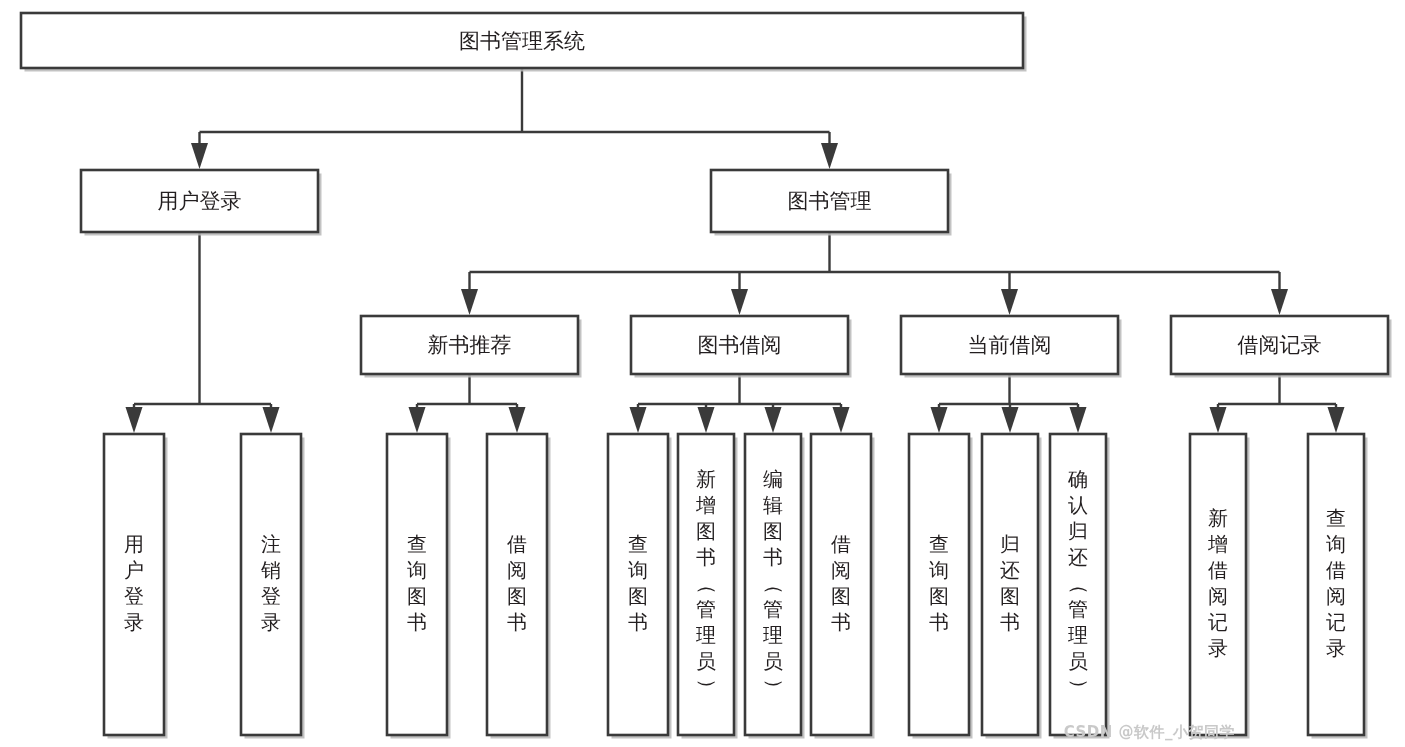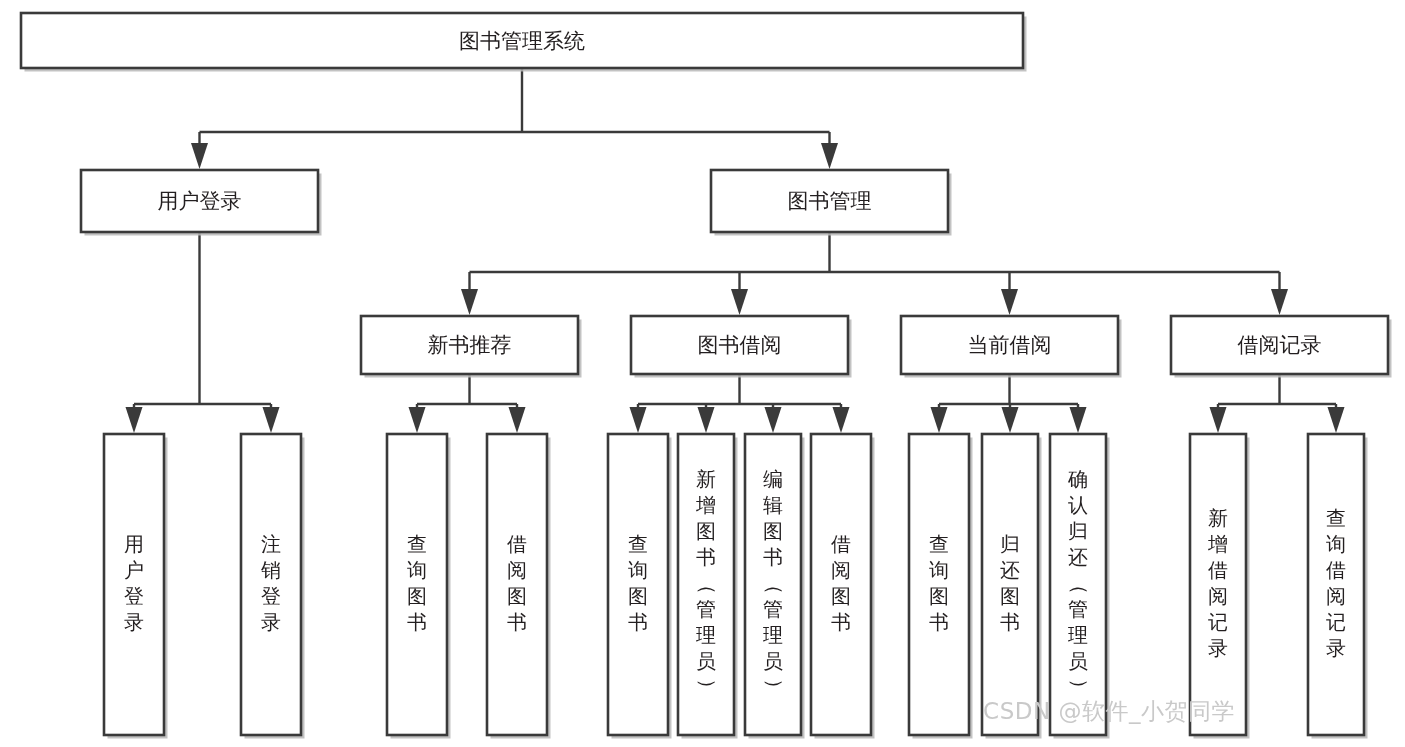--- a/index.html
+++ b/index.html
@@ -16,27 +16,28 @@
   .node-label{
     fill:#231f20;
     font-family:"DejaVu Sans","Liberation Sans",sans-serif;
     font-size:21px;
     text-anchor:middle;
     dominant-baseline:middle;
   }
   .node-label.vertical{font-size:20px;}
   .watermark{
     position:absolute;
-    right:8px;bottom:20px;
+    right:8px;bottom:5px;
     color:#c9c9c9;
-    font-size:23px;
+    font-size:15px;
     font-family:"DejaVu Sans","Liberation Sans",sans-serif;
     letter-spacing:.5px;
     white-space:nowrap;
     pointer-events:none;
+    font-weight:bold;
   }
 </style>
 </head>
 <body>
 
 <div id="diagram-root">
   <svg id="tree" viewBox="0 0 1405 747" xmlns="http://www.w3.org/2000/svg">
     <g id="edge-layer">
         <path class="link" d="M 522 68 L 522 132"></path>
         <path class="link" d="M 199.5 132 L 829.5 132"></path>

